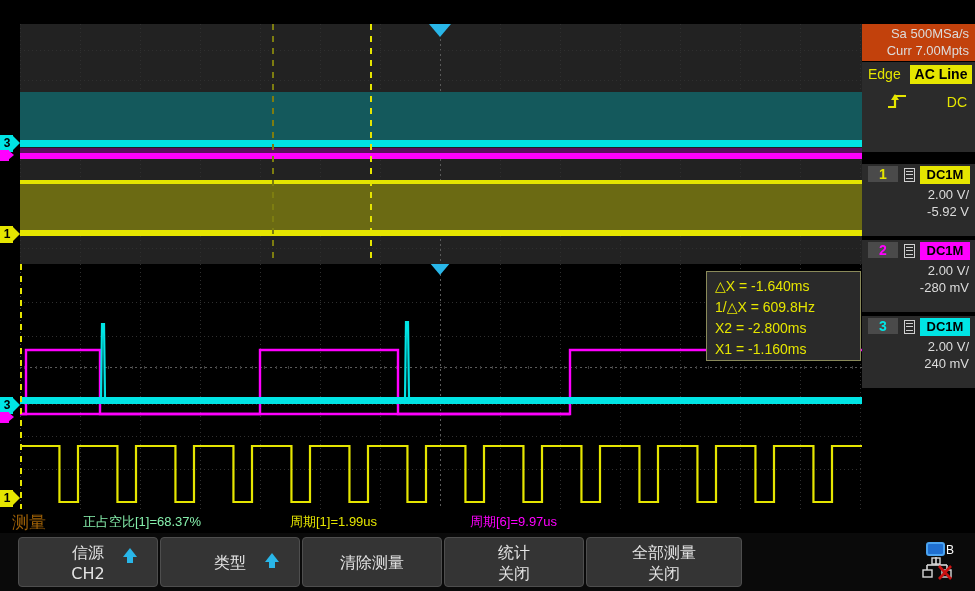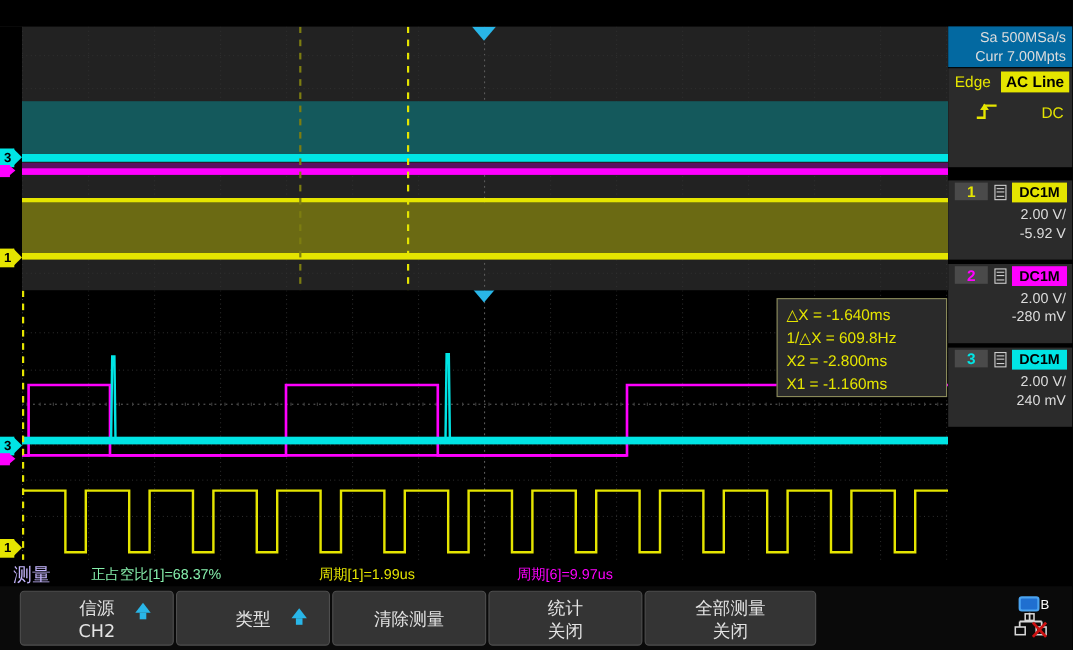--- a/index.html
+++ b/index.html
@@ -73,40 +73,40 @@
   
   .cbox{position:absolute;left:706px;top:271px;width:155px;height:90px;
         background:#2a2a2a;border:1px solid #8a8a5a;color:#e5e500;
         font-size:14px;padding:4px 0 0 8px;box-sizing:border-box;z-index:9;}
   .cbox div{line-height:21px;white-space:nowrap;}
 
   
   .side{position:absolute;left:862px;top:24px;width:113px;height:485px;background:#000;}
   .sblk{position:absolute;left:0;width:113px;background:#2b2b2b;}
   .sline{font-size:13px;color:#dcdcdc;text-align:right;padding-right:6px;line-height:17px;white-space:nowrap;}
-  .sampbox{top:0;height:36px;background:#0369a1;padding-top:1px;}
+  .sampbox{top:0;height:36px;background:#c2410c;padding-top:1px;}
   .trigbox{top:38px;height:90px;}
   .chbox{height:72px;}
   .chhead{position:relative;height:22px;}
   .chnum{position:absolute;left:6px;top:2px;width:30px;text-align:center;font-size:14px;font-weight:bold;}
   .bwicon{position:absolute;left:42px;top:4px;width:11px;height:14px;
           border:1px solid #cfcfcf;box-sizing:border-box;}
   .bwicon i{position:absolute;left:1px;right:1px;top:5px;height:1px;background:#cfcfcf;display:block;}
   .bwicon i.b{top:2px;}.bwicon i.c{top:9px;}
   .coupling{position:absolute;left:58px;top:2px;width:50px;height:18px;line-height:18px;
           text-align:center;font-size:13px;color:#000;font-weight:bold;}
   .edgelbl{position:absolute;left:6px;top:4px;font-size:14px;color:#e5e500;}
   .acline{position:absolute;left:48px;top:3px;width:62px;height:19px;line-height:19px;
           background:#e5e500;color:#000;font-size:14px;text-align:center;font-weight:bold;}
   .dclbl{position:absolute;right:8px;top:32px;font-size:14px;color:#e5e500;}
   .slope{position:absolute;left:24px;top:30px;}
 
   
   .mstrip{position:absolute;left:0;top:509px;width:975px;height:24px;background:#000;}
-  .mlabel{position:absolute;left:12px;top:2px;font-size:17px;color:#c4b5fd;
+  .mlabel{position:absolute;left:12px;top:2px;font-size:17px;color:#a16207;
           font-family:"DejaVu Sans",sans-serif;}
   .mitem{position:absolute;top:4px;font-size:13px;white-space:nowrap;}
 
   
   .menubar{position:absolute;left:0;top:533px;width:975px;height:58px;background:#0a0a0a;}
   .mbtn{position:absolute;top:4px;height:50px;background:#343434;border:1px solid #4e4e4e;
         border-radius:4px;box-sizing:border-box;color:#e4e4e4;text-align:center;}
   .mbtn .l1{position:absolute;left:0;right:0;top:5px;font-size:16px;font-family:"DejaVu Sans",sans-serif;}
   .mbtn .l2{position:absolute;left:0;right:0;top:26px;font-size:16px;font-family:"DejaVu Sans",sans-serif;}
   .mbtn .l1.single{top:15px;}

